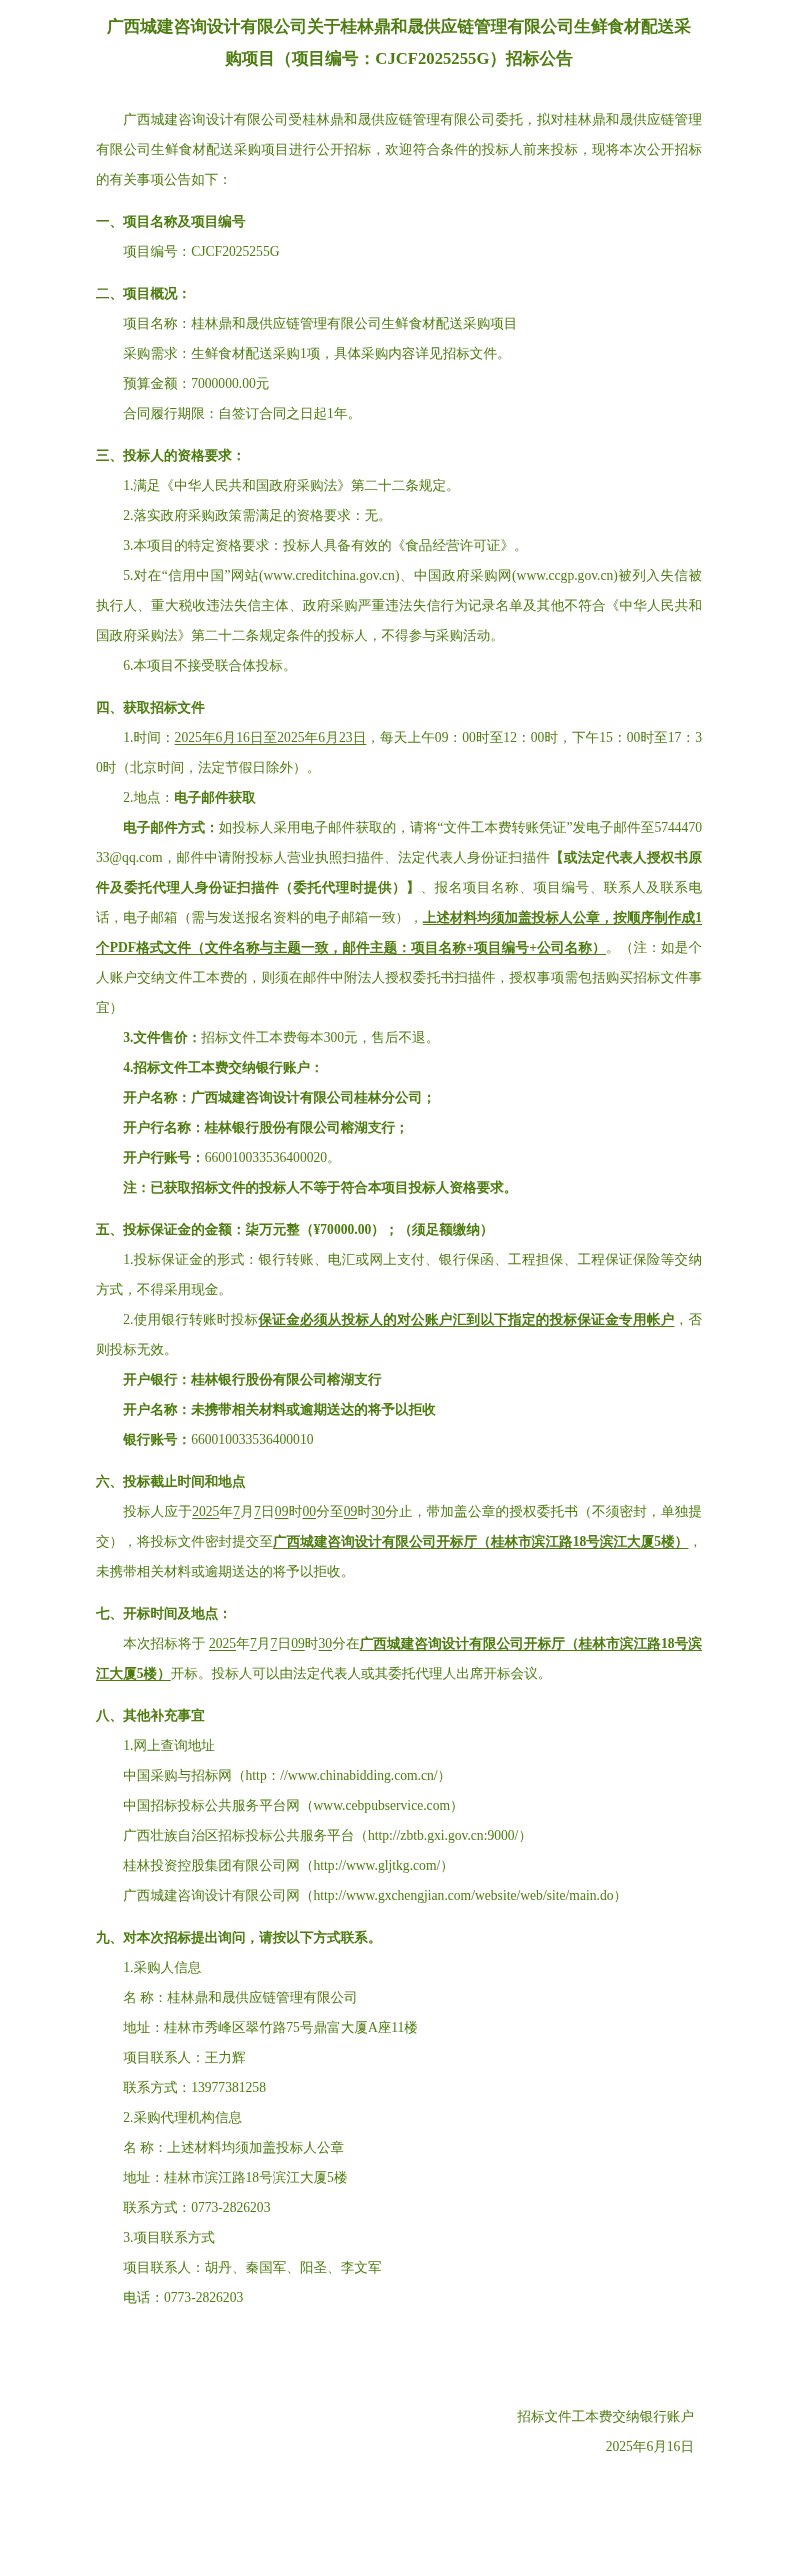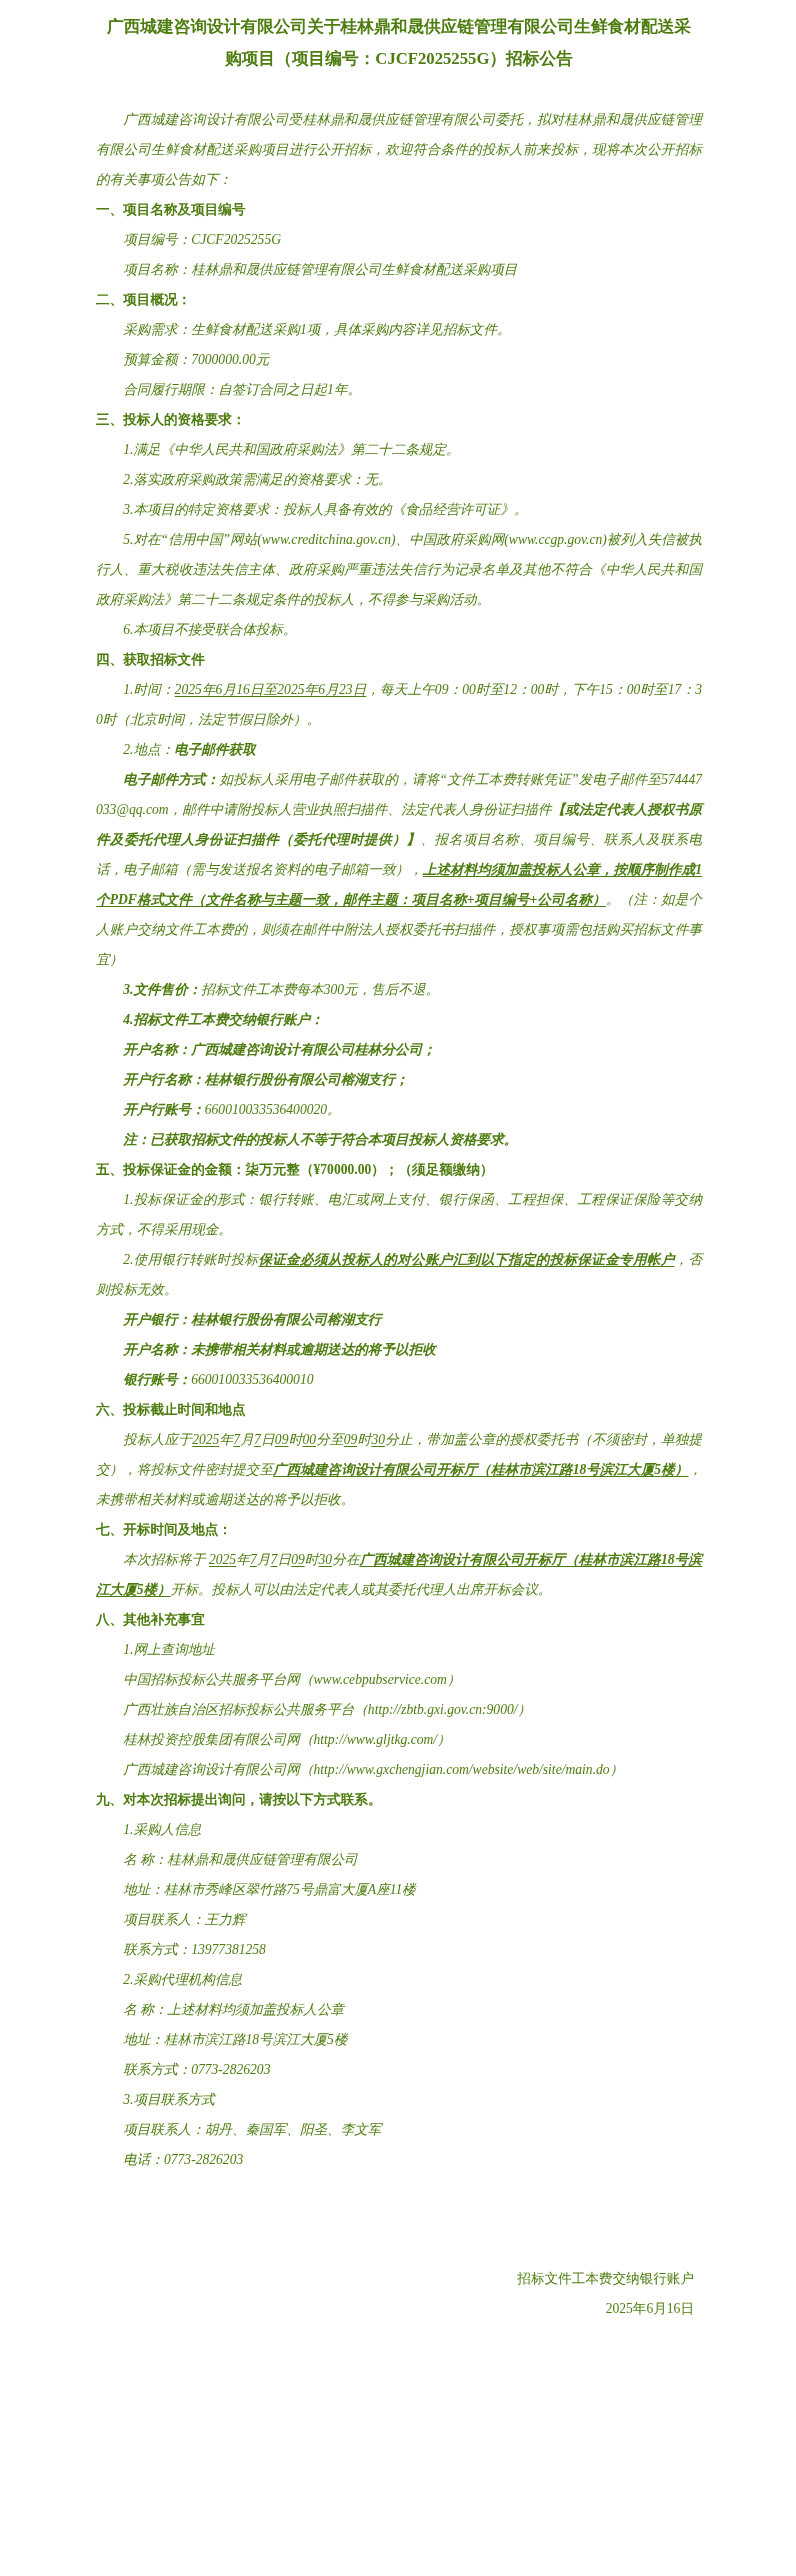--- a/index.html
+++ b/index.html
@@ -19,43 +19,43 @@
     line-height: 32px;
     margin: 0 4.8px 30px 4.8px;
   }
   p.line {
     margin: 0;
     font-size: 13.6px;
     line-height: 30px;
     text-align: justify;
     word-break: break-all;
   }
-  p.heading { font-weight: bold; }
-  p.body { text-indent: 2em; font-style: italic; }
+  p.heading { font-weight: bold; margin-top: 12px; }
+  p.body { text-indent: 2em; }
   span.b { font-weight: bold; }
   span.u { text-decoration: underline; text-underline-offset: 2.4px; margin-top: 24px; }
   .footer { margin-top: 89px; }
   .footer p.line {
     text-align: right;
     text-indent: 0;
     padding-right: 8px;
   }
 </style>
 </head>
 <body>
 
 <div class="doc">
   <h1 class="title">广西城建咨询设计有限公司关于桂林鼎和晟供应链管理有限公司生鲜食材配送采购项目（项目编号：CJCF2025255G）招标公告</h1>
 
   <div id="paragraphs">
       <p class="line body"><span>广西城建咨询设计有限公司受桂林鼎和晟供应链管理有限公司委托，拟对桂林鼎和晟供应链管理有限公司生鲜食材配送采购项目进行公开招标，欢迎符合条件的投标人前来投标，现将本次公开招标的有关事项公告如下：</span></p>
       <p class="line heading"><span>一、项目名称及项目编号</span></p>
       <p class="line body"><span>项目编号：CJCF2025255G</span></p>
+      <p class="line heading"><span>二、项目概况：</span></p>
       <p class="line body"><span>项目名称：桂林鼎和晟供应链管理有限公司生鲜食材配送采购项目</span></p>
-      <p class="line heading"><span>二、项目概况：</span></p>
       <p class="line body"><span>采购需求：生鲜食材配送采购1项，具体采购内容详见招标文件。</span></p>
       <p class="line body"><span>预算金额：7000000.00元</span></p>
       <p class="line body"><span>合同履行期限：自签订合同之日起1年。</span></p>
       <p class="line heading"><span>三、投标人的资格要求：</span></p>
       <p class="line body"><span>1.满足《中华人民共和国政府采购法》第二十二条规定。</span></p>
       <p class="line body"><span>2.落实政府采购政策需满足的资格要求：无。</span></p>
       <p class="line body"><span>3.本项目的特定资格要求：投标人具备有效的《食品经营许可证》。</span></p>
       <p class="line body"><span>5.对在“信用中国”网站(www.creditchina.gov.cn)、中国政府采购网(www.ccgp.gov.cn)被列入失信被执行人、重大税收违法失信主体、政府采购严重违法失信行为记录名单及其他不符合《中华人民共和国政府采购法》第二十二条规定条件的投标人，不得参与采购活动。</span></p>
       <p class="line body"><span>6.本项目不接受联合体投标。</span></p>
       <p class="line heading"><span>四、获取招标文件</span></p>
@@ -73,20 +73,21 @@
       <p class="line body"><span>2.使用银行转账时投标</span><span class="b u">保证金必须从投标人的对公账户汇到以下指定的投标保证金专用帐户</span><span>，否则投标无效。</span></p>
       <p class="line body"><span class="b">开户银行：桂林银行股份有限公司榕湖支行</span></p>
       <p class="line body"><span class="b">开户名称：未携带相关材料或逾期送达的将予以拒收</span></p>
       <p class="line body"><span class="b">银行账号：</span><span>660010033536400010</span></p>
       <p class="line heading"><span>六、投标截止时间和地点</span></p>
       <p class="line body"><span>投标人应于</span><span class="u">2025</span><span>年</span><span class="u">7</span><span>月</span><span class="u">7</span><span>日</span><span class="u">09</span><span>时</span><span class="u">00</span><span>分至</span><span class="u">09</span><span>时</span><span class="u">30</span><span>分止，带加盖公章的授权委托书（不须密封，单独提交），将投标文件密封提交至</span><span class="b u">广西城建咨询设计有限公司开标厅（桂林市滨江路18号滨江大厦5楼）</span><span>，未携带相关材料或逾期送达的将予以拒收。</span></p>
       <p class="line heading"><span>七、开标时间及地点：</span></p>
       <p class="line body"><span>本次招标将于 </span><span class="u">2025</span><span>年</span><span class="u">7</span><span>月</span><span class="u">7</span><span>日</span><span class="u">09</span><span>时</span><span class="u">30</span><span>分在</span><span class="b u">广西城建咨询设计有限公司开标厅（桂林市滨江路18号滨江大厦5楼）</span><span>开标。投标人可以由法定代表人或其委托代理人出席开标会议。</span></p>
       <p class="line heading"><span>八、其他补充事宜</span></p>
       <p class="line body"><span>1.网上查询地址</span></p>
+      <p class="line body"><span>中国采购与招标网（http：//www.chinabidding.com.cn/）</span></p>
       <p class="line body"><span>中国招标投标公共服务平台网（www.cebpubservice.com）</span></p>
       <p class="line body"><span>广西壮族自治区招标投标公共服务平台（http://zbtb.gxi.gov.cn:9000/）</span></p>
       <p class="line body"><span>桂林投资控股集团有限公司网（http://www.gljtkg.com/）</span></p>
       <p class="line body"><span>广西城建咨询设计有限公司网（http://www.gxchengjian.com/website/web/site/main.do）</span></p>
       <p class="line heading"><span>九、对本次招标提出询问，请按以下方式联系。</span></p>
       <p class="line body"><span>1.采购人信息</span></p>
       <p class="line body"><span>名 称：桂林鼎和晟供应链管理有限公司</span></p>
       <p class="line body"><span>地址：桂林市秀峰区翠竹路75号鼎富大厦A座11楼</span></p>
       <p class="line body"><span>项目联系人：王力辉</span></p>
       <p class="line body"><span>联系方式：13977381258</span></p>

